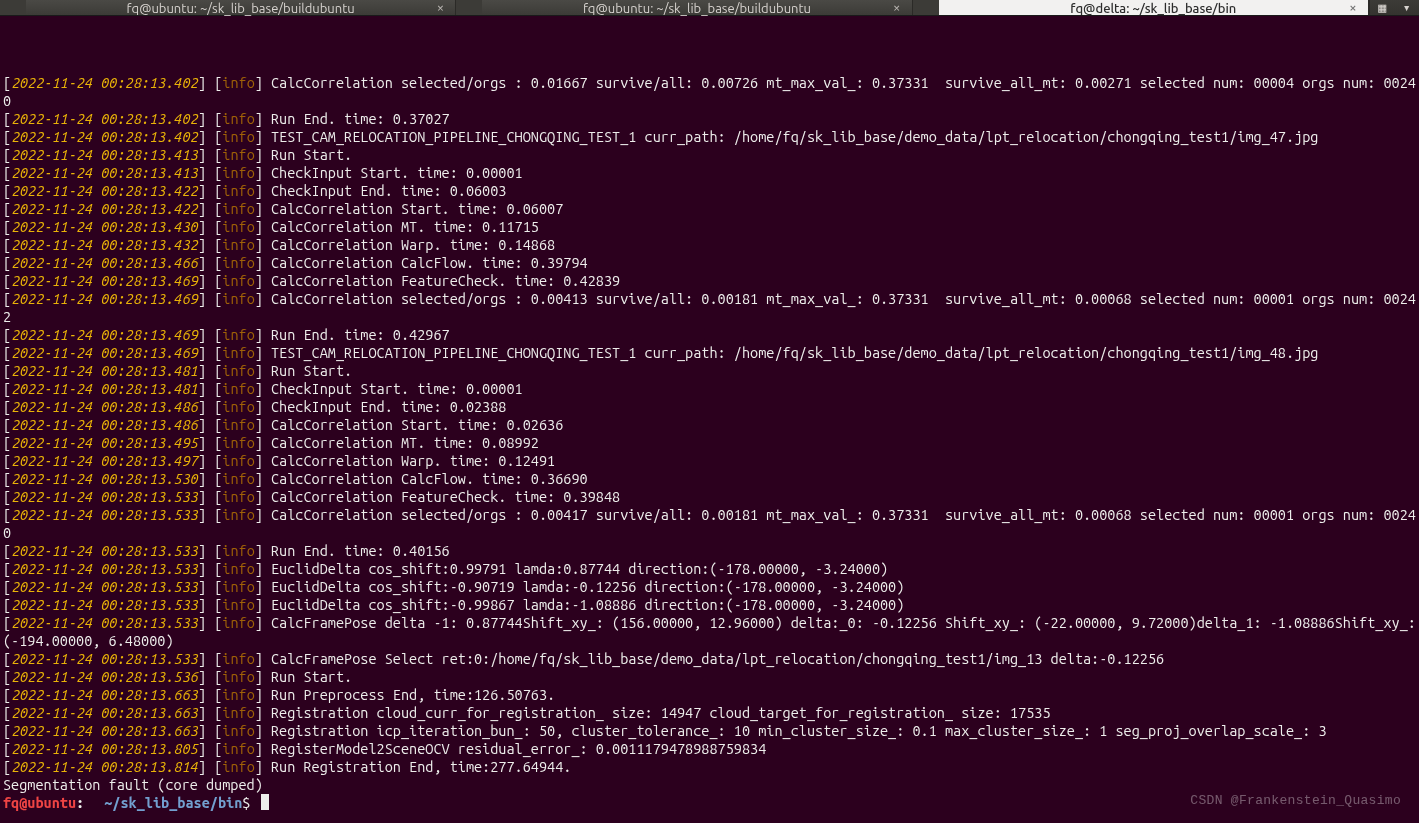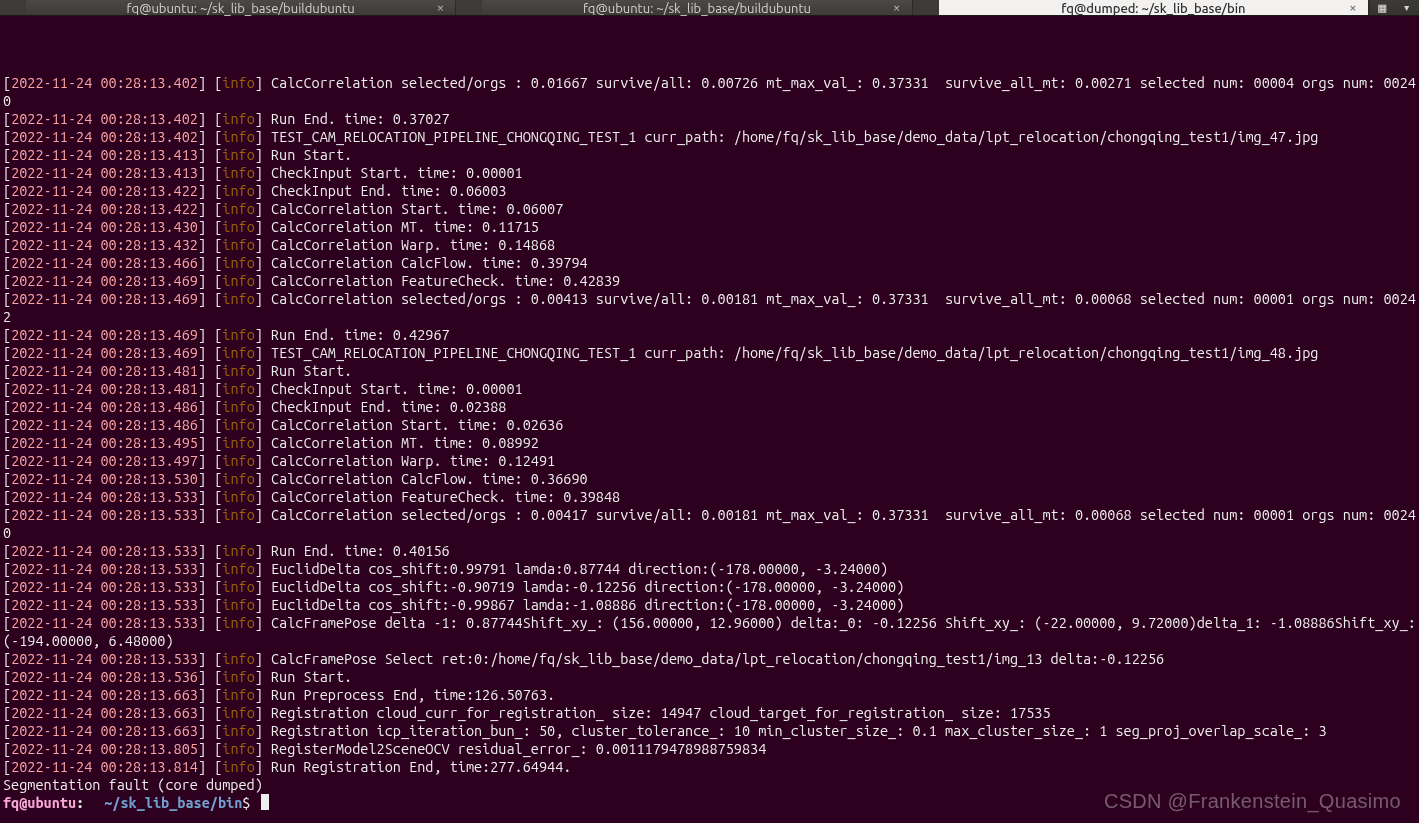--- a/index.html
+++ b/index.html
@@ -43,54 +43,54 @@
     background: #2c001e;
     color: #eeeeec;
     font-size: 14.5px;
     line-height: 18px;
     padding: 4px 3px 0 3px;
     white-space: pre-wrap;
     word-break: break-all;
     position: relative;
   }
   .term .line { display: block; }
-  .ts { color: #fca5a5; }
+  .ts { color: #eab308; font-style: italic; }
   .br { color: #eeeeec; }
   .lvl { color: #a16207; }
   .msg { color: #eeeeec; }
-  .prompt-user { color: #f9a8d4; font-weight: bold; text-align: center; }
+  .prompt-user { color: #ef4444; font-weight: bold; text-align: center; }
   .prompt-sep  { color: #eeeeec; font-weight: bold; }
   .prompt-path { color: #729fcf; font-weight: bold; margin-left: 20px; }
   .prompt-dollar { color: #eeeeec; }
   .cursor {
     display: inline-block; width: 8px; height: 16px; background: #eeeeec;
     vertical-align: -2px; margin-left: 2px;
   }
   .watermark {
     position: absolute; right: 18px; bottom: 20px;
     color: rgba(255,255,255,0.35);
-    font-family: Liberation Sans, sans-serif;
-    font-size: 20px; letter-spacing: .3px;
+    font-family: Liberation Mono, monospace;
+    font-size: 13px; letter-spacing: .3px;
     pointer-events: none;
   }
 </style>
 </head>
 <body>
 
 <div class="tabbar">
   <div class="tab">
     <span>fq@ubuntu: ~/sk_lib_base/buildubuntu</span>
     <span class="close">×</span>
   </div>
   <div class="tab">
     <span>fq@ubuntu: ~/sk_lib_base/buildubuntu</span>
     <span class="close">×</span>
   </div>
   <div class="tab active">
-    <span>fq@dumped: ~/sk_lib_base/bin</span>
+    <span>fq@delta: ~/sk_lib_base/bin</span>
     <span class="close">×</span>
   </div>
   <div class="tail">
     <span>▦</span>
     <span>▾</span>
   </div>
 </div>
 
 <div class="term" id="term">
   

